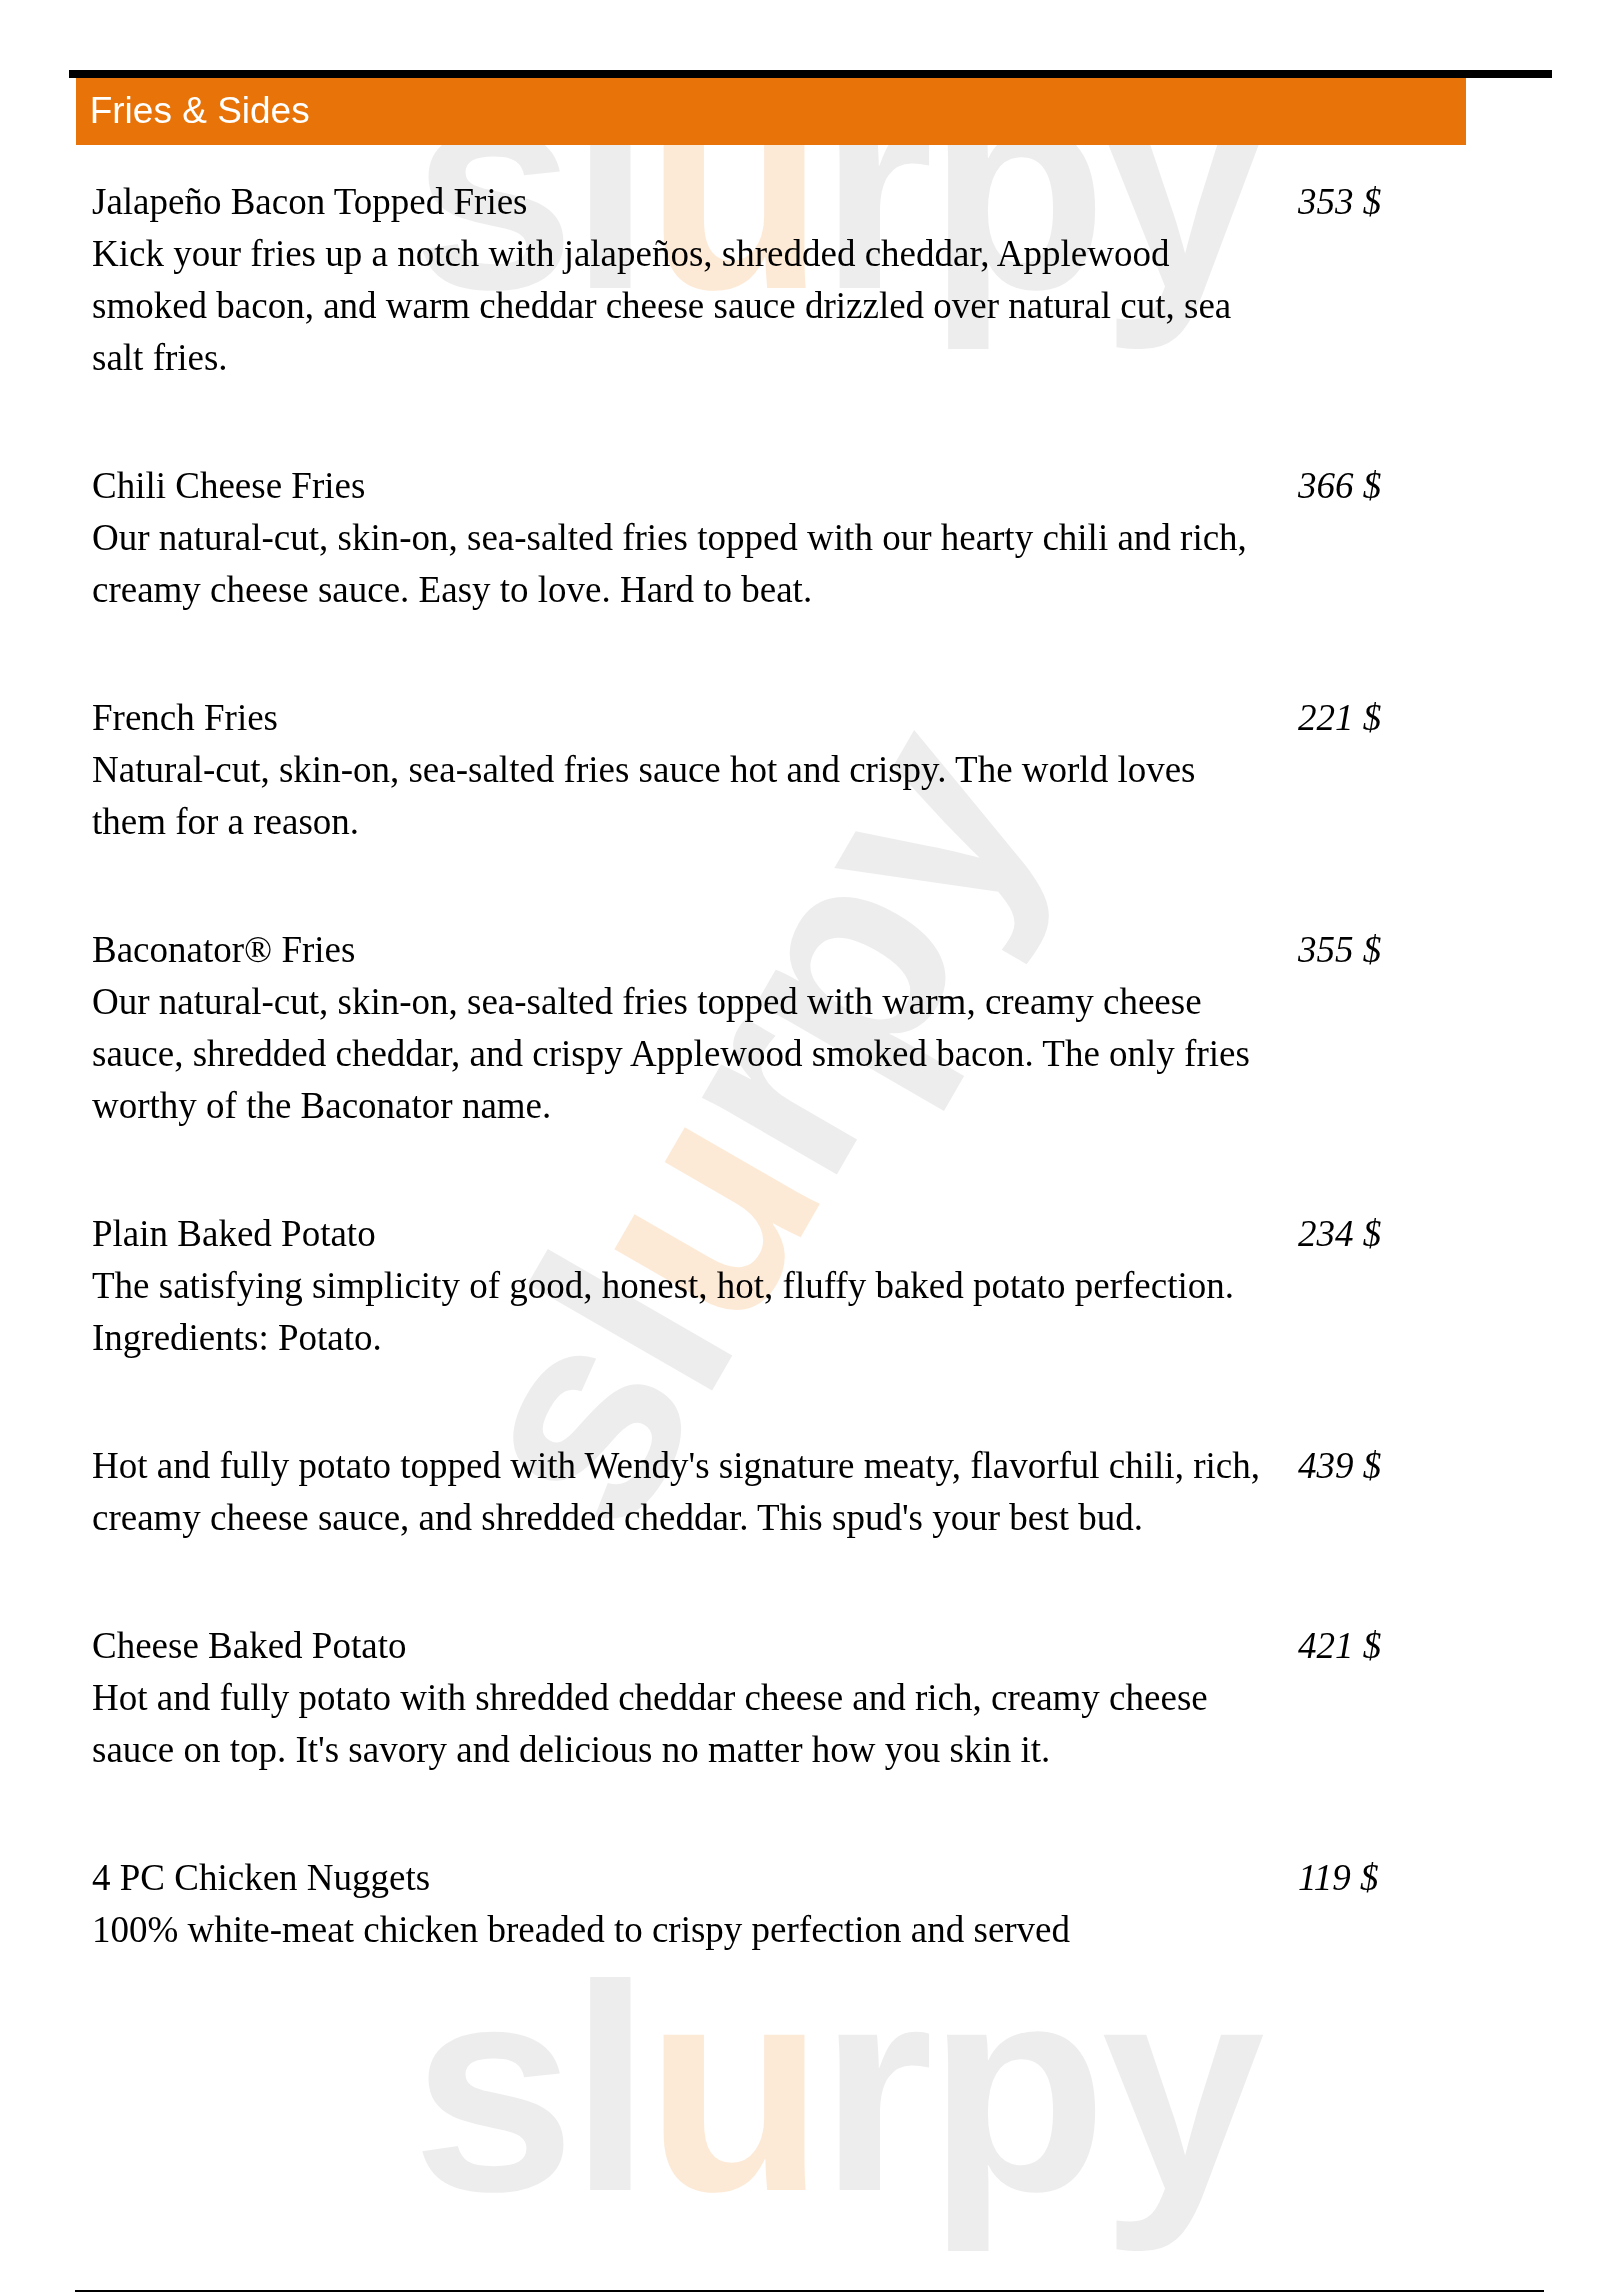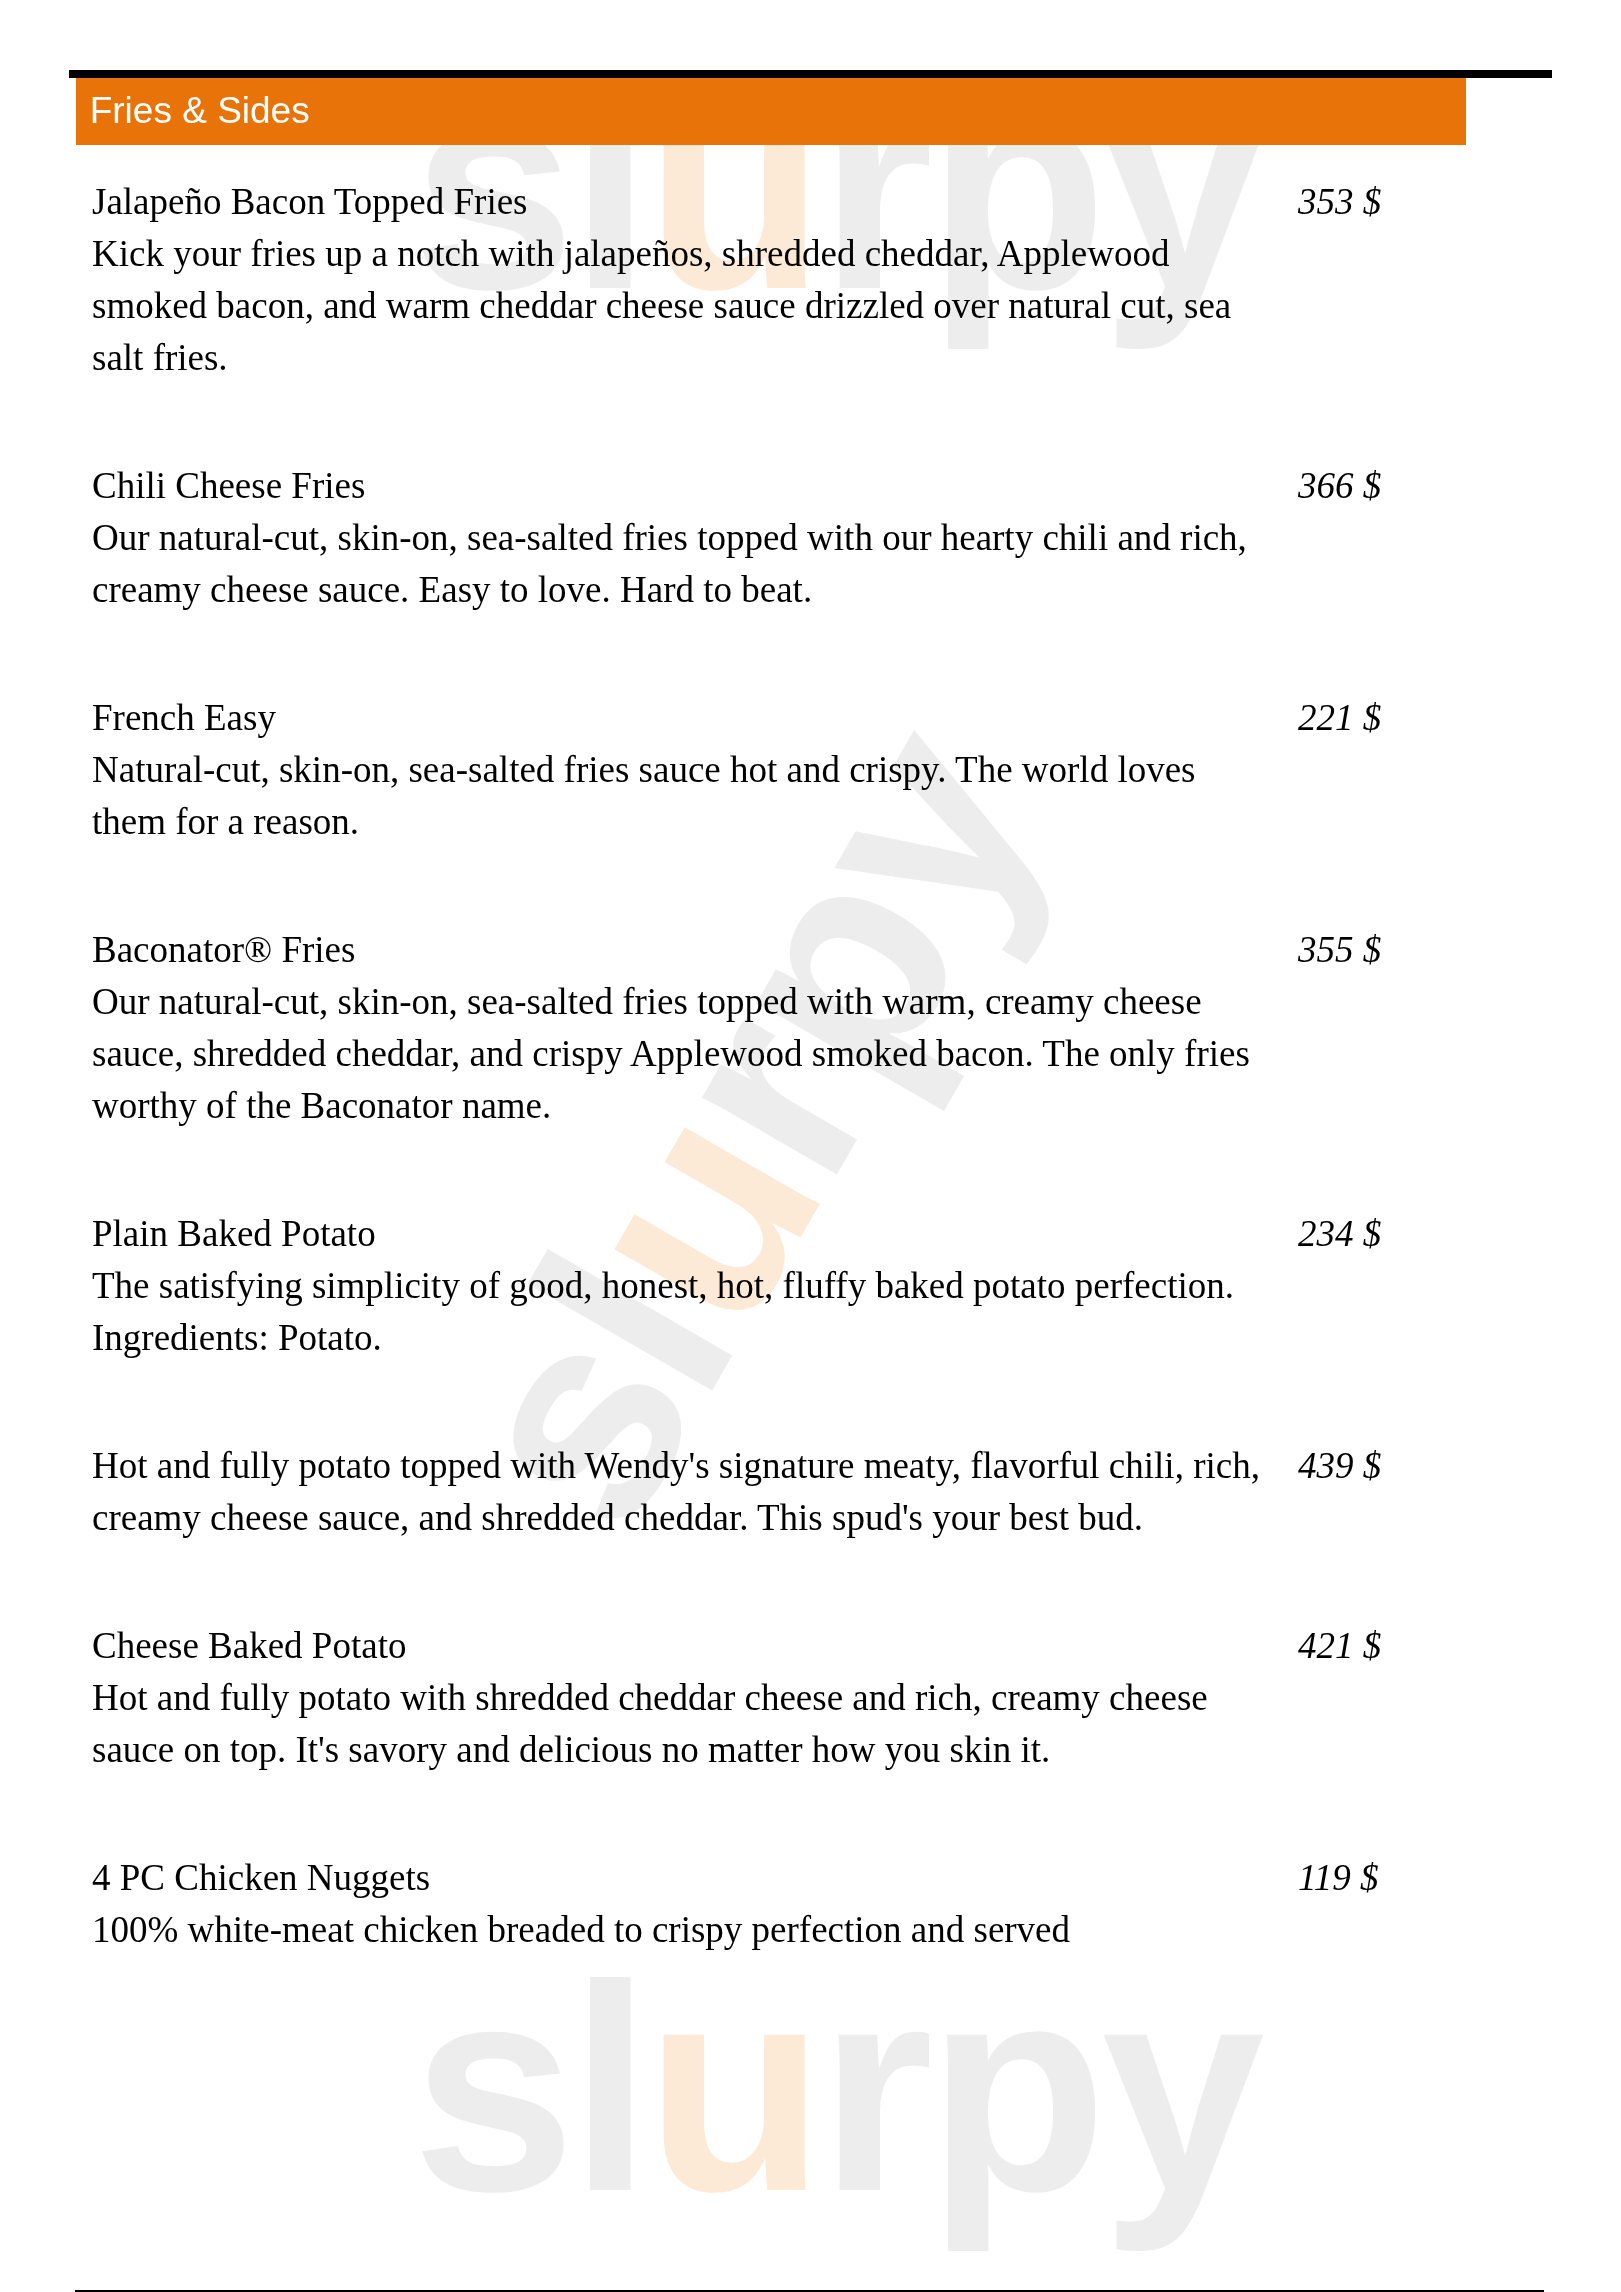--- a/index.html
+++ b/index.html
@@ -48,21 +48,21 @@
     <div class="item-name">Jalapeño Bacon Topped Fries</div>
     <div class="item-price">353 $</div>
     <div class="item-desc">Kick your fries up a notch with jalapeños, shredded cheddar, Applewood smoked bacon, and warm cheddar cheese sauce drizzled over natural cut, sea salt fries.</div>
   </div>
   <div class="item">
     <div class="item-name">Chili Cheese Fries</div>
     <div class="item-price">366 $</div>
     <div class="item-desc">Our natural-cut, skin-on, sea-salted fries topped with our hearty chili and rich, creamy cheese sauce. Easy to love. Hard to beat.</div>
   </div>
   <div class="item">
-    <div class="item-name">French Easy</div>
+    <div class="item-name">French Fries</div>
     <div class="item-price">221 $</div>
     <div class="item-desc">Natural-cut, skin-on, sea-salted fries sauce hot and crispy. The world loves them for a reason.</div>
   </div>
   <div class="item">
     <div class="item-name">Baconator® Fries</div>
     <div class="item-price">355 $</div>
     <div class="item-desc">Our natural-cut, skin-on, sea-salted fries topped with warm, creamy cheese sauce, shredded cheddar, and crispy Applewood smoked bacon. The only fries worthy of the Baconator name.</div>
   </div>
   <div class="item">
     <div class="item-name">Plain Baked Potato</div>

